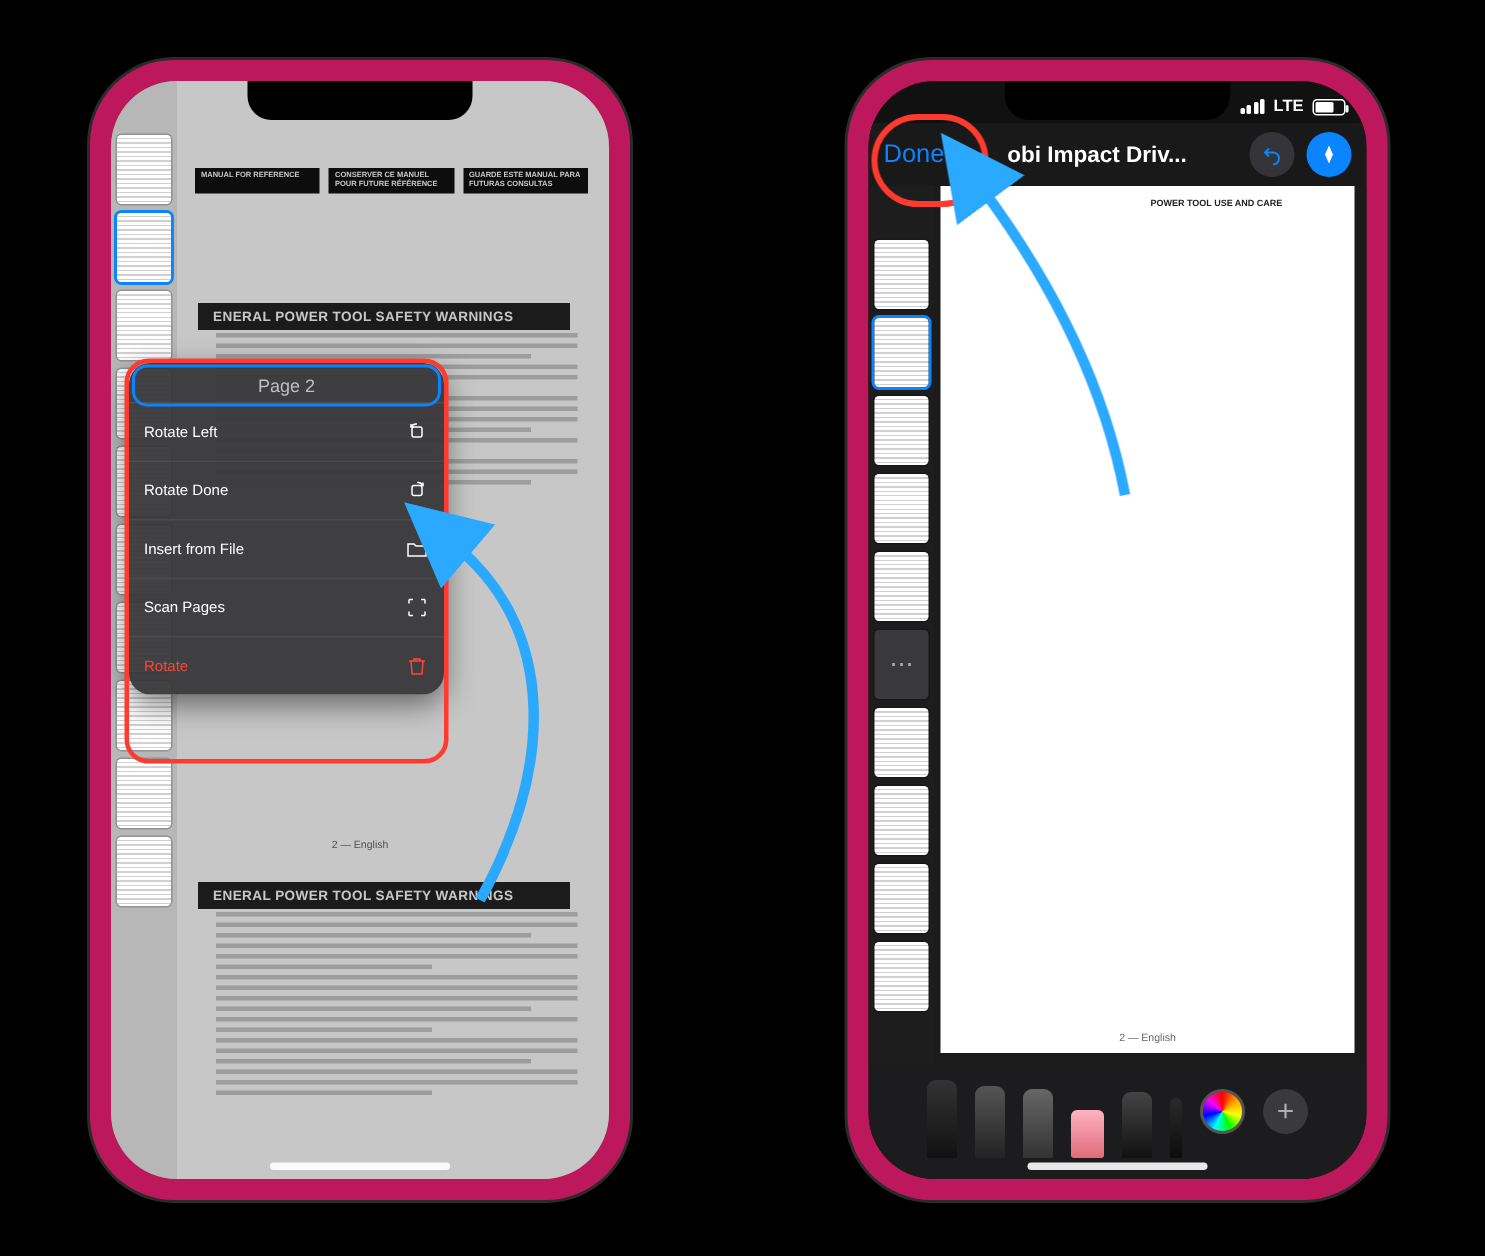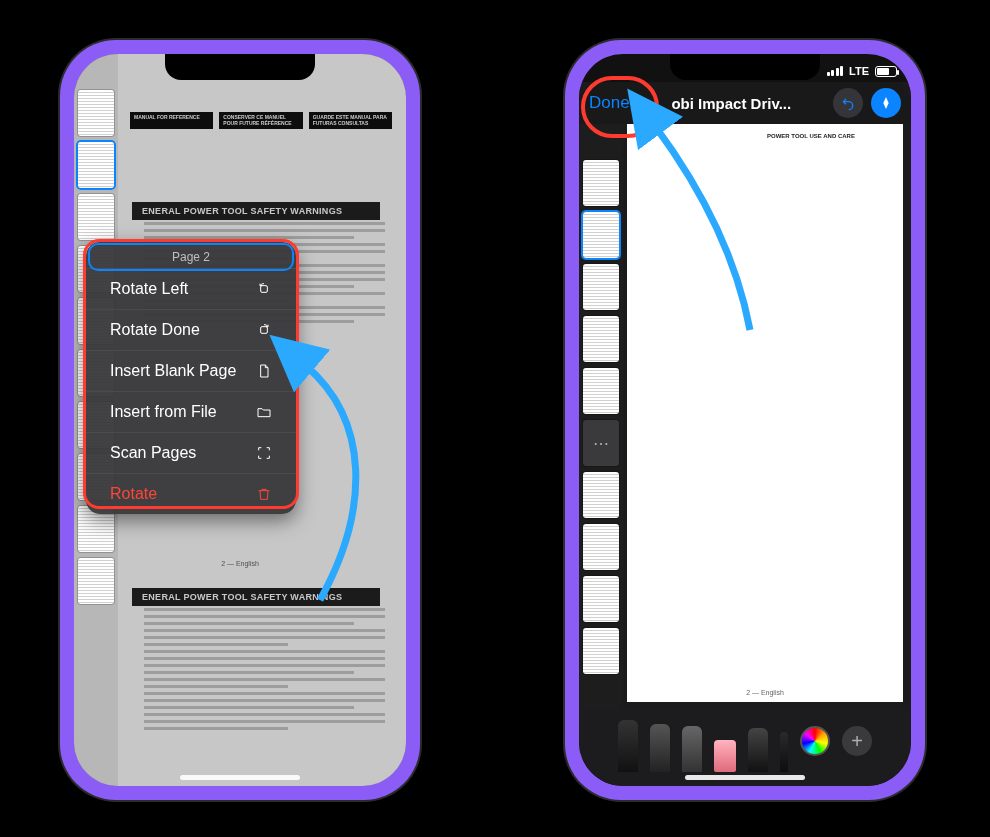--- a/index.html
+++ b/index.html
@@ -10,21 +10,21 @@
     position: relative;
     font-family: -apple-system, "Helvetica Neue", Arial, sans-serif;
     overflow: hidden;
   }
   
   .phone {
     position: absolute;
     width: 360px;
     height: 760px;
     border-radius: 56px;
-    background: #8b5cf6;
+    background: #be185d;
     box-shadow: 0 0 0 2px #2b2b2b, 0 8px 30px rgba(0,0,0,.7);
     padding: 14px;
   }
   .phone.left  { left: 60px;  top: 40px; }
   .phone.right { left: 565px; top: 40px; }
   .screen {
     position: relative;
     width: 100%;
     height: 100%;
     border-radius: 44px;
@@ -118,23 +118,23 @@
     text-align: center;
     color: #bfbfc2;
     font-size: 12px;
     padding: 8px 0 4px;
     border-bottom: 1px solid rgba(255,255,255,.08);
   }
   .popover .row {
     display: flex;
     justify-content: space-between;
     align-items: center;
-    padding: 11px 24px;
+    padding: 11px 10px;
     color: #fff;
-    font-size: 16px;
+    font-size: 10px;
     border-bottom: 1px solid rgba(255,255,255,.06);
     cursor: pointer;
   }
   .popover .row:last-child { border-bottom: none; }
   .popover .row.destructive { color: #ff453a; }
   .popover .row.destructive .ico { color: #ff453a; }
   .ico { width: 16px; height: 16px; display: inline-flex; align-items:center; justify-content:center; }
   .ico svg { width: 16px; height: 16px; stroke: currentColor; fill: none; stroke-width: 1.5; }
   
   .red-ring {
@@ -384,29 +384,20 @@
             </svg>
         </span>
       </div>
       <div class="row">
         <span>Rotate Done</span>
         <span class="ico">
           <svg viewBox="0 0 24 24">
               <rect x="7" y="7" width="10" height="10" rx="2"></rect>
               <path d="M18 4v3h-3"></path>
               <path d="M18 7a6 6 0 0 0-6-3"></path>
-            </svg>
-        </span>
-      </div>
-      <div class="row">
-        <span>Insert Blank Page</span>
-        <span class="ico">
-          <svg viewBox="0 0 24 24">
-              <path d="M7 3h7l4 4v14H7z"></path>
-              <path d="M14 3v4h4"></path>
             </svg>
         </span>
       </div>
       <div class="row">
         <span>Insert from File</span>
         <span class="ico">
           <svg viewBox="0 0 24 24">
               <path d="M3 7h6l2 2h10v10H3z"></path>
             </svg>
         </span>

